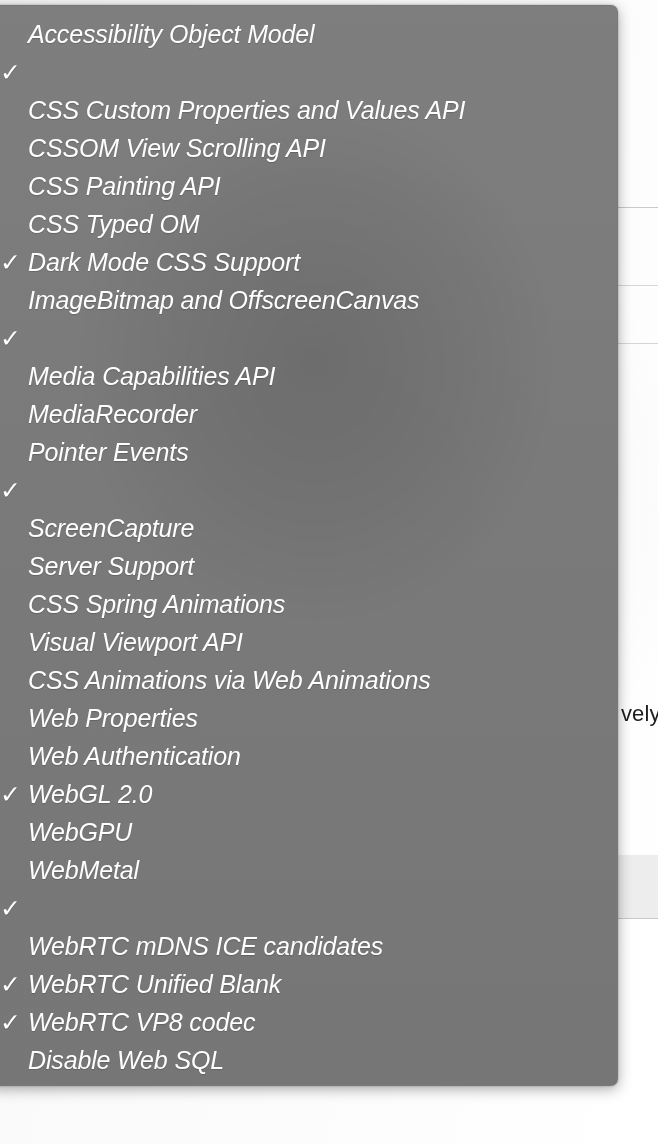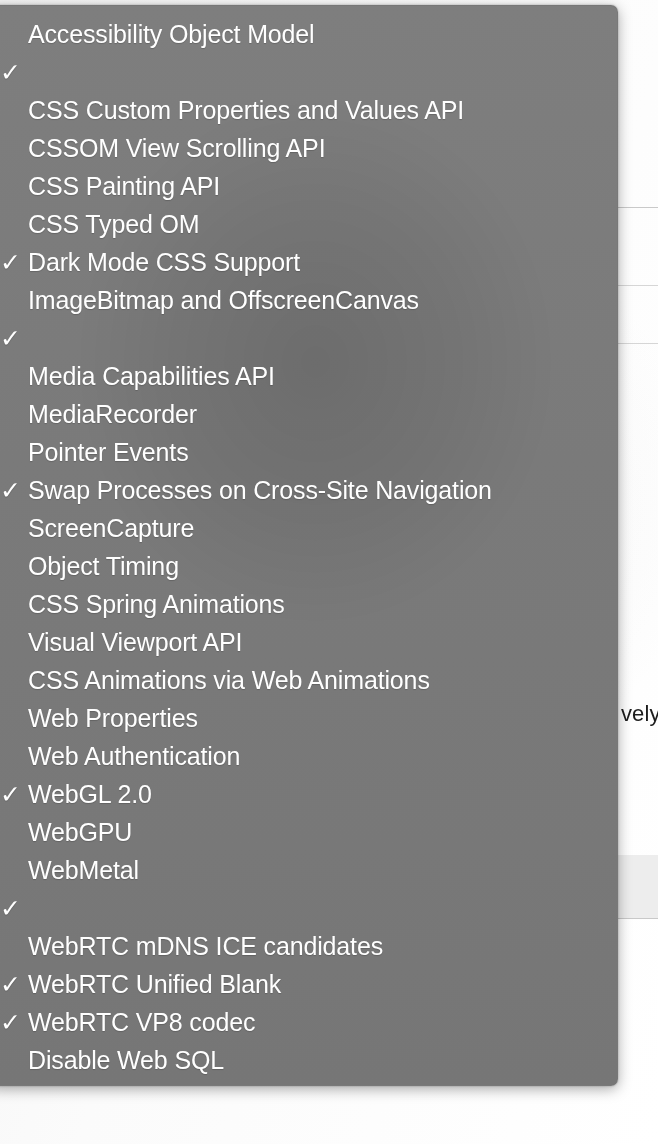--- a/index.html
+++ b/index.html
@@ -96,20 +96,21 @@
     text-shadow: 0 1px 1px rgba(0,0,0,0.18);
   }
 
   .menu-label {
     font-size: 25px;
     line-height: 1;
     color: #ffffff;
     white-space: nowrap;
     letter-spacing: -0.15px;
     text-shadow: 0 1px 1px rgba(0,0,0,0.18);
+    font-style: italic;
   }
 </style>
 </head>
 <body>
 
 <div id="page-background">
   <div class="bg-rule" style="top:207px;"></div>
   <div class="bg-rule soft" style="top:285px;"></div>
   <div class="bg-rule soft" style="top:343px;"></div>
 
@@ -162,29 +163,28 @@
     <div class="menu-item">
       <span class="menu-check"></span>
       <span class="menu-label">MediaRecorder</span>
     </div>
     <div class="menu-item">
       <span class="menu-check"></span>
       <span class="menu-label">Pointer Events</span>
     </div>
     <div class="menu-item">
       <span class="menu-check">✓</span>
-      <span class="menu-label">Swap Processes on Cross-Site Navigation</span>
     </div>
     <div class="menu-item">
       <span class="menu-check"></span>
       <span class="menu-label">ScreenCapture</span>
     </div>
     <div class="menu-item">
       <span class="menu-check"></span>
-      <span class="menu-label">Object Timing</span>
+      <span class="menu-label">Server Support</span>
     </div>
     <div class="menu-item">
       <span class="menu-check"></span>
       <span class="menu-label">CSS Spring Animations</span>
     </div>
     <div class="menu-item">
       <span class="menu-check"></span>
       <span class="menu-label">Visual Viewport API</span>
     </div>
     <div class="menu-item">

